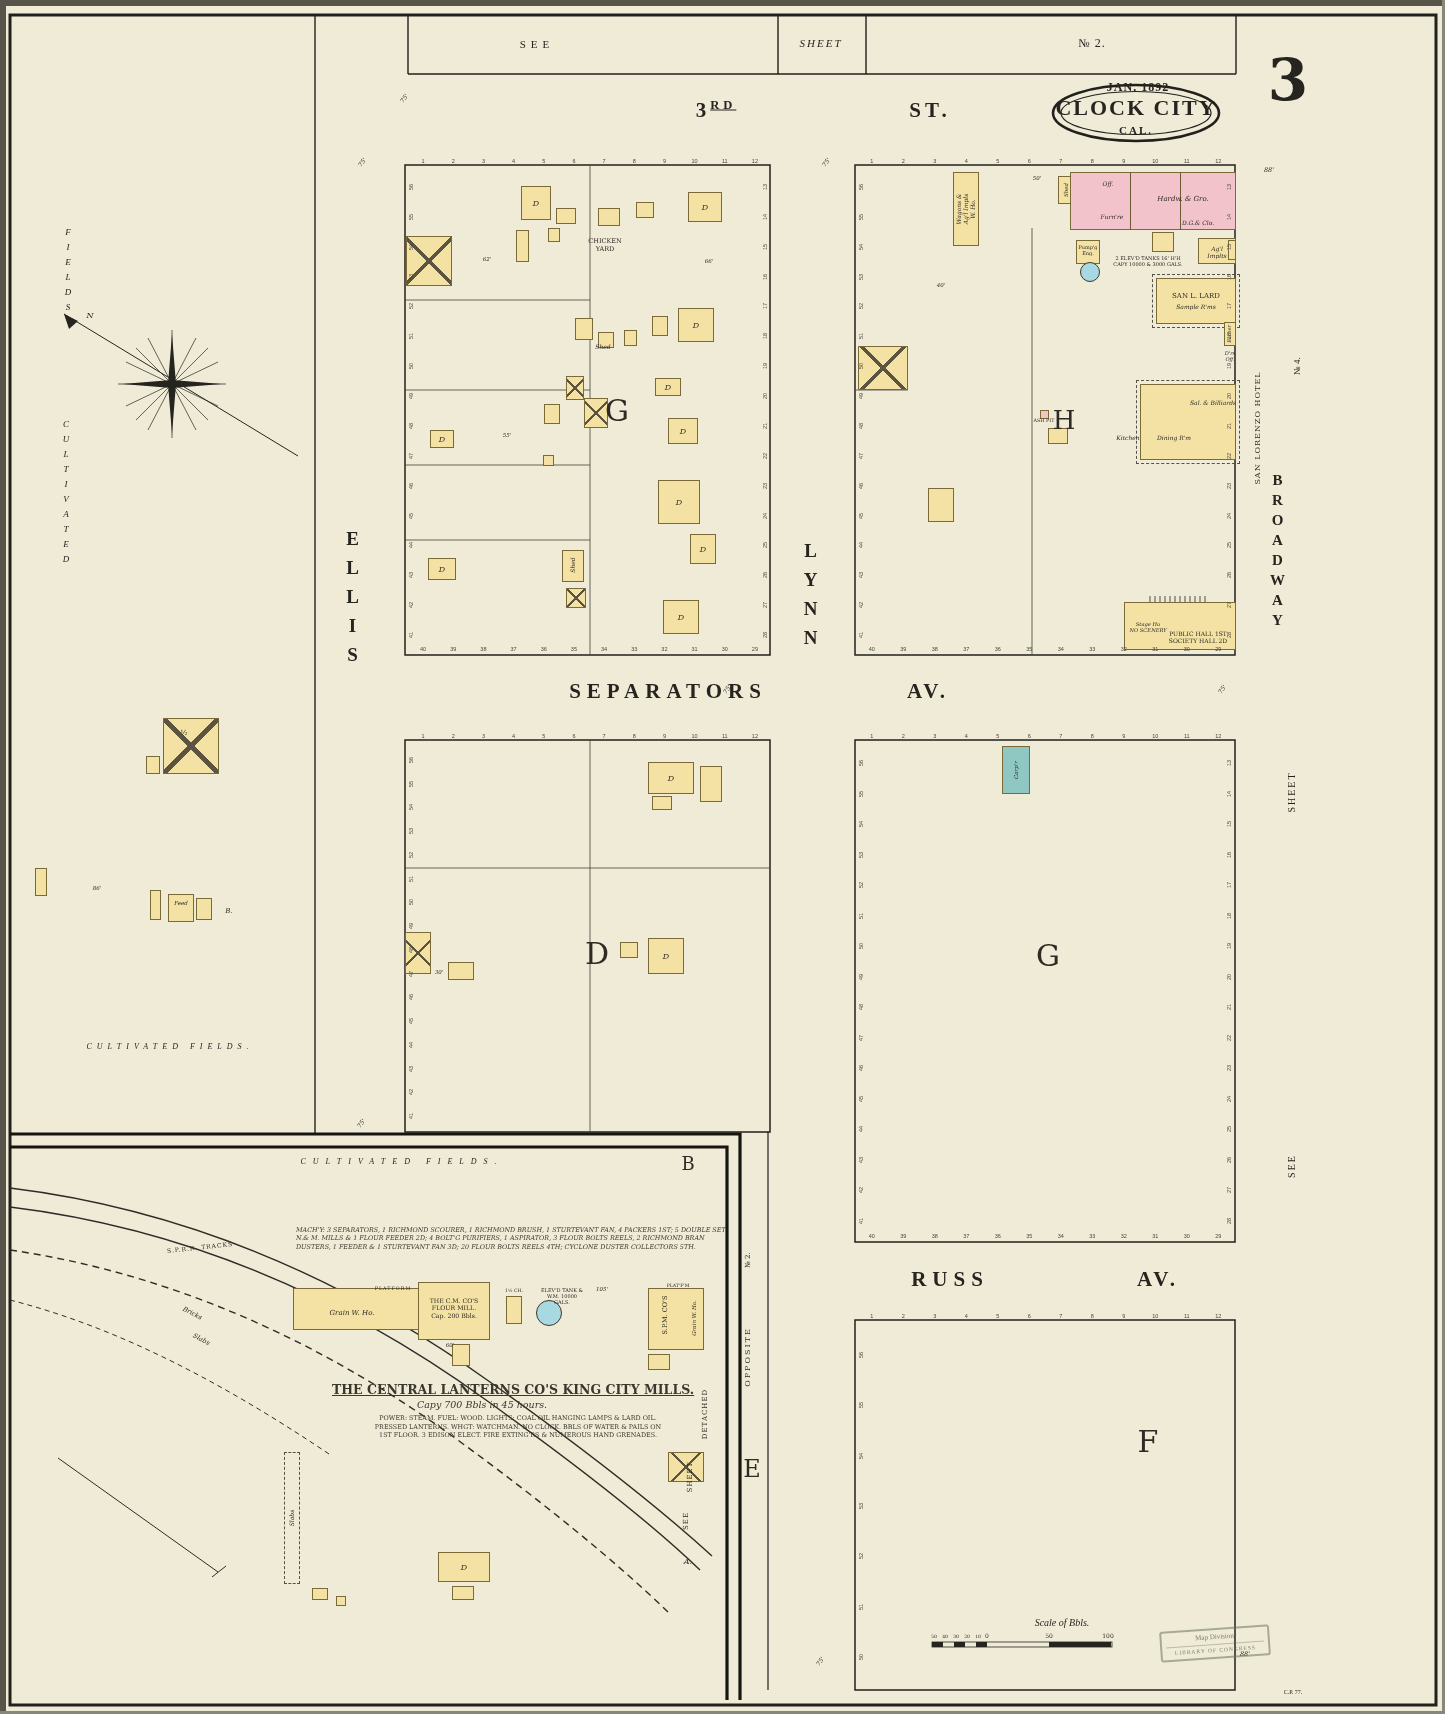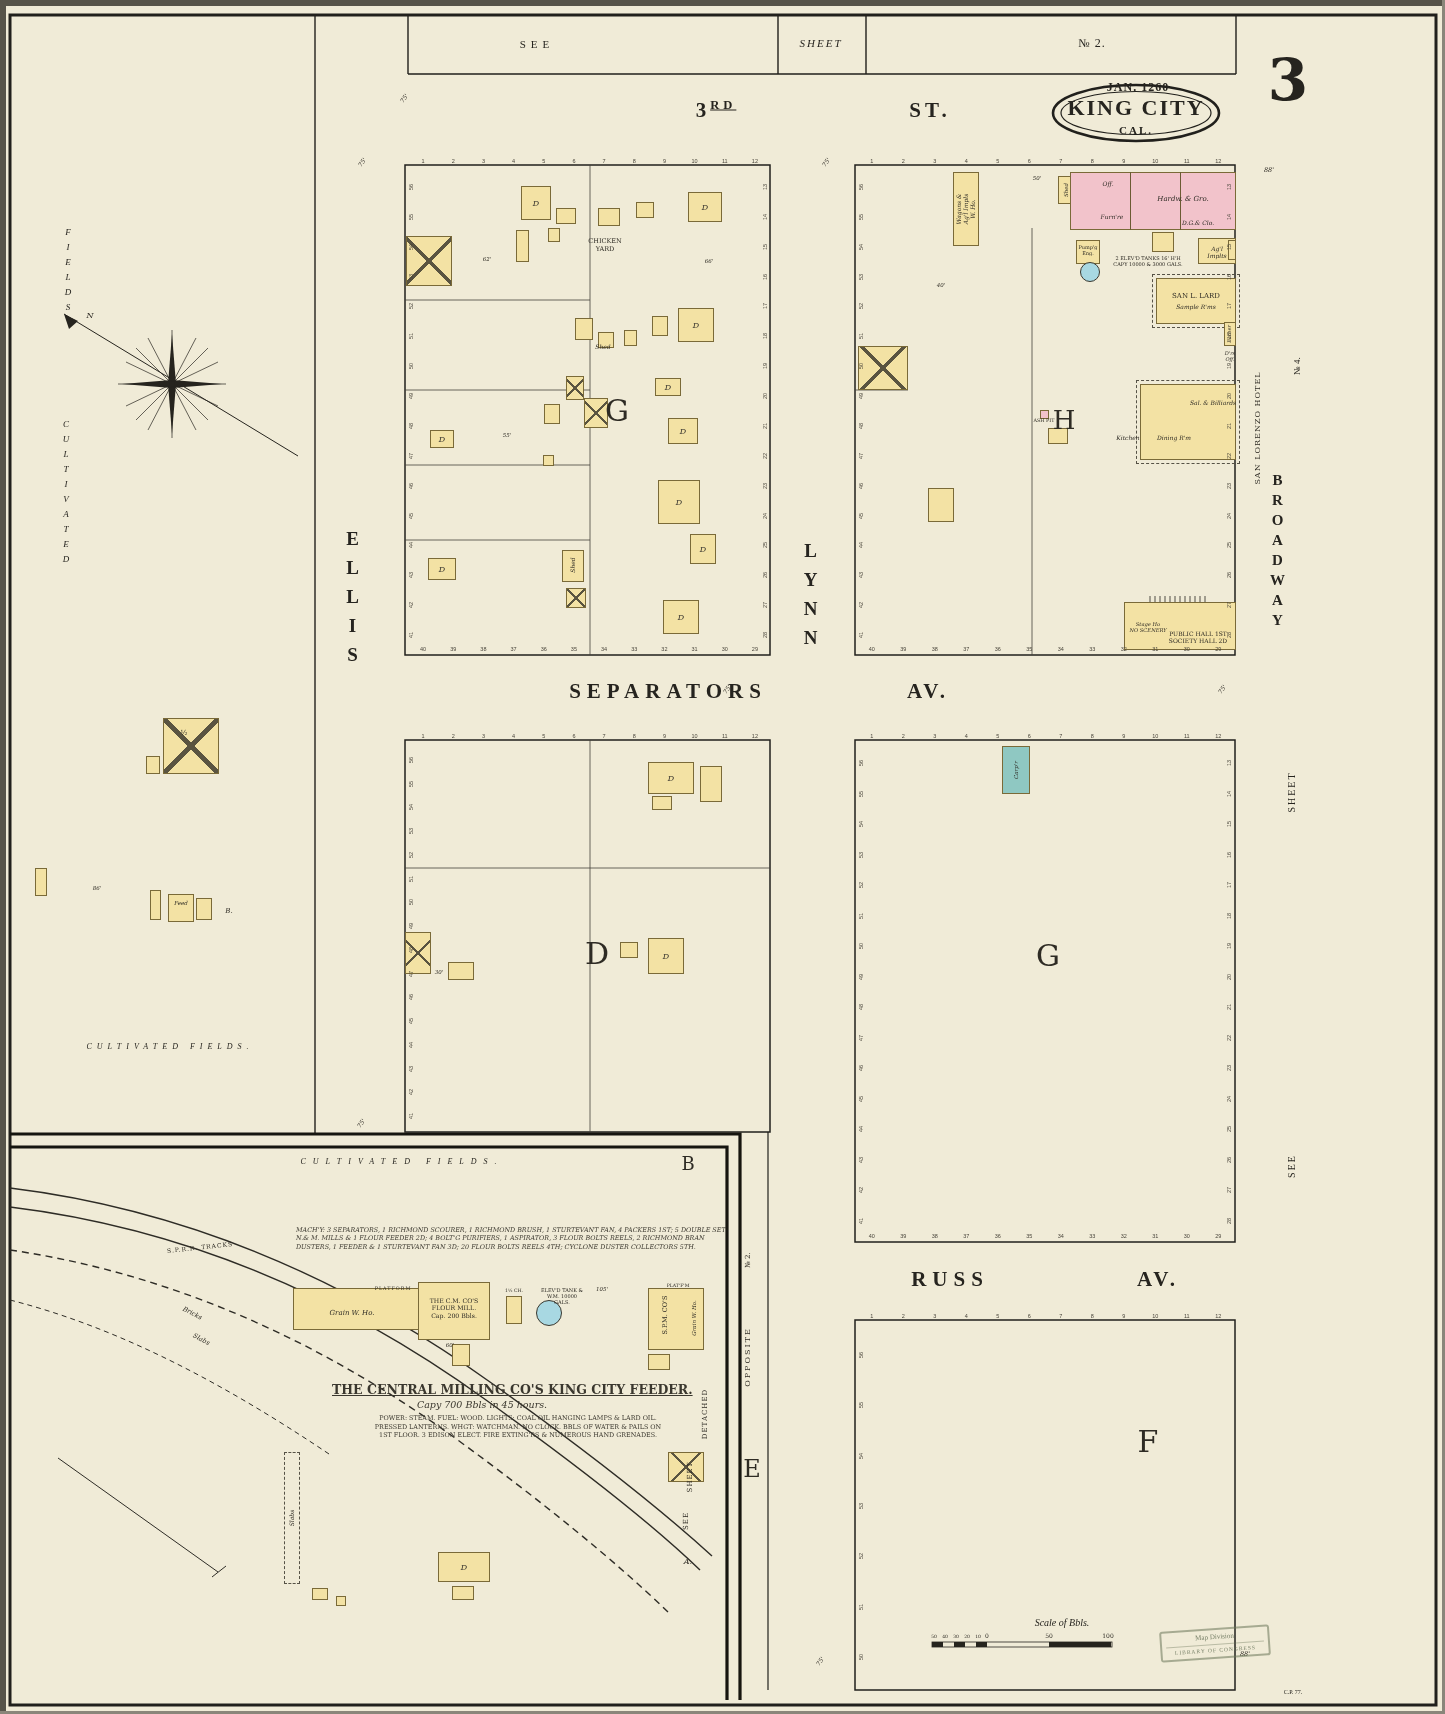--- a/index.html
+++ b/index.html
@@ -500,22 +500,22 @@
       <div class="lotnum" style="left: 861px; top: 1606.57px; transform: translate(-50%, -50%) rotate(-90deg);">51</div>
       <div class="lotnum" style="left: 861px; top: 1656.86px; transform: translate(-50%, -50%) rotate(-90deg);">50</div>
     </div>
 
   <div id="static-layer">
 
     <div class="lbl" style="left:537px;top:44px;font-size:11px;letter-spacing:5px">SEE</div>
     <div class="lbl" style="left:821px;top:43px;font-size:11px;font-style:italic;letter-spacing:2px">SHEET</div>
     <div class="lbl" style="left:1092px;top:43px;font-size:12px;letter-spacing:1px">№ 2.</div>
 
-    <div class="lbl" style="left:1138px;top:87px;font-size:12px;font-weight:bold;letter-spacing:1px">JAN. 1260</div>
-    <div class="lbl" style="left:1136px;top:108px;font-size:22px;font-weight:bold;letter-spacing:2px">KING CITY</div>
+    <div class="lbl" style="left:1138px;top:87px;font-size:12px;font-weight:bold;letter-spacing:1px">JAN. 1892</div>
+    <div class="lbl" style="left:1136px;top:108px;font-size:22px;font-weight:bold;letter-spacing:2px">CLOCK CITY</div>
     <div class="lbl" style="left:1136px;top:130px;font-size:11px;font-weight:bold;letter-spacing:2px">CAL.</div>
     <div class="lbl" style="left:1288px;top:80px;font-size:58px;font-weight:bold;font-family:'DejaVu Serif',serif">3</div>
 
     <div class="lbl street" style="left:716px;top:110px"><span>3</span><sup>RD</sup></div>
     <div class="lbl street" style="left:930px;top:110px">ST.</div>
     <div class="lbl street" style="left:668px;top:691px;letter-spacing:6px">SEPARATORS</div>
     <div class="lbl street" style="left:928px;top:691px">AV.</div>
     <div class="lbl street" style="left:950px;top:1279px;letter-spacing:6px">RUSS</div>
     <div class="lbl street" style="left:1158px;top:1279px">AV.</div>
     <div class="lbl vtext" style="left:352px;top:600px;font-size:19px;font-weight:bold;letter-spacing:8px">ELLIS</div>
@@ -525,21 +525,21 @@
     <div class="lbl" style="left:1297px;top:366px;transform:translate(-50%,-50%) rotate(-90deg);font-size:9px">№ 4.</div>
     <div class="lbl" style="left:1291px;top:792px;transform:translate(-50%,-50%) rotate(-90deg);font-size:10px;letter-spacing:2px">SHEET</div>
     <div class="lbl" style="left:1291px;top:1166px;transform:translate(-50%,-50%) rotate(-90deg);font-size:10px;letter-spacing:2px">SEE</div>
 
     <div class="lbl vtext" style="left:68px;top:272px;font-size:9px;font-style:italic;letter-spacing:5px">FIELDS</div>
     <div class="lbl vtext" style="left:66px;top:494px;font-size:9px;font-style:italic;letter-spacing:5px">CULTIVATED</div>
     <div class="lbl" style="left:170px;top:1046px;font-size:8px;font-style:italic;letter-spacing:5px">CULTIVATED FIELDS.</div>
     <div class="lbl" style="left:402px;top:1161px;font-size:8px;font-style:italic;letter-spacing:7px">CULTIVATED FIELDS.</div>
 
     <div class="para" style="left:296px;top:1226px;width:432px;font-size:6.4px;font-style:italic;line-height:1.3">MACH'Y: 3 SEPARATORS, 1 RICHMOND SCOURER, 1 RICHMOND BRUSH, 1 STURTEVANT FAN, 4 PACKERS 1ST; 5 DOUBLE SET N.&amp; M. MILLS &amp; 1 FLOUR FEEDER 2D; 4 BOLT'G PURIFIERS, 1 ASPIRATOR, 3 FLOUR BOLTS REELS, 2 RICHMOND BRAN DUSTERS, 1 FEEDER &amp; 1 STURTEVANT FAN 3D; 20 FLOUR BOLTS REELS 4TH; CYCLONE DUSTER COLLECTORS 5TH.</div>
-    <div class="para" style="left:332px;top:1382px;width:300px;text-align:center;font-size:12.5px;font-weight:bold;text-decoration:underline;white-space:nowrap">THE CENTRAL MILLING CO'S KING CITY FEEDER.</div>
+    <div class="para" style="left:332px;top:1382px;width:300px;text-align:center;font-size:12.5px;font-weight:bold;text-decoration:underline;white-space:nowrap">THE CENTRAL LANTERNS CO'S KING CITY MILLS.</div>
     <div class="para" style="left:332px;top:1399px;width:300px;text-align:center;font-size:9.5px;font-style:italic">Capy 700 Bbls in 45 hours.</div>
     <div class="para" style="left:368px;top:1414px;width:300px;text-align:center;font-size:6.4px;line-height:1.35">POWER: STEAM. FUEL: WOOD. LIGHTS: COAL OIL HANGING LAMPS &amp; LARD OIL. PRESSED LANTERNS. WHGT: WATCHMAN. NO CLOCK. BBLS OF WATER &amp; PAILS ON 1ST FLOOR. 3 EDISON ELECT. FIRE EXTING'RS &amp; NUMEROUS HAND GRENADES.</div>
 
     <div class="lbl" style="left:1062px;top:1622px;font-size:10px;font-style:italic">Scale of Bbls.</div>
     <div class="stamp">
       <div>Map Division</div>
       <div class="l2">LIBRARY OF CONGRESS</div>
     </div>
     <div class="lbl" style="left:1293px;top:1692px;font-size:6px">C.P. 77.</div>
   </div>

